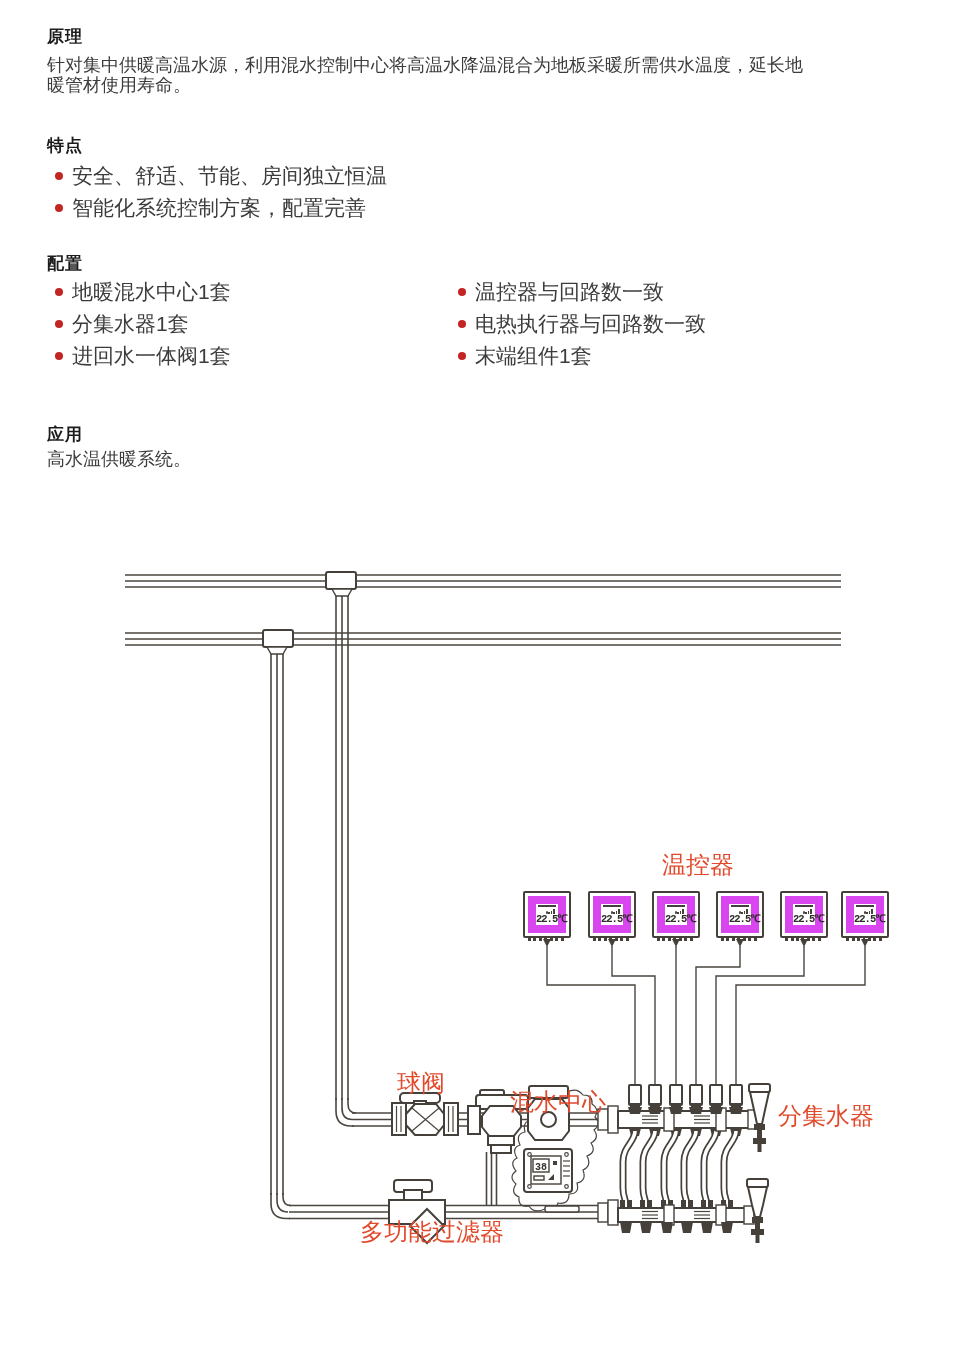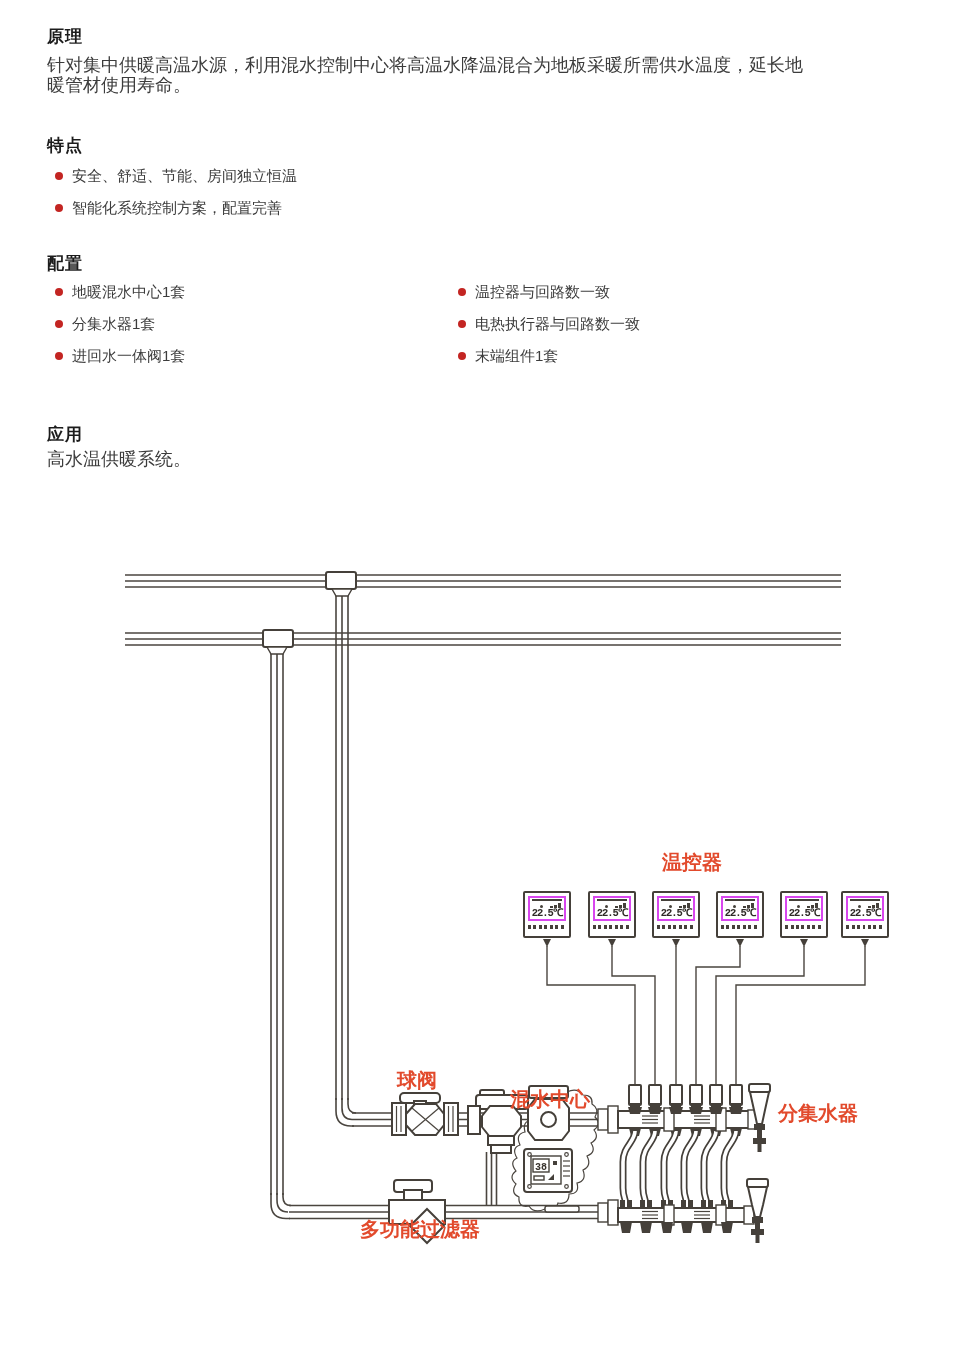--- a/index.html
+++ b/index.html
@@ -2,29 +2,29 @@
 <html><head>
 <meta charset="utf-8">
 <style>
   html,body{margin:0;padding:0;background:#fff;}
   body{width:970px;height:1350px;position:relative;overflow:hidden;
        font-family:"Liberation Sans","DejaVu Sans",sans-serif;}
   .abs{position:absolute;}
   .sec-h{position:absolute;font-size:17px;font-weight:bold;color:#1c1c1c;letter-spacing:1px;}
   .body-text{position:absolute;font-size:18px;color:#3c3c3c;line-height:20px;}
   ul.blist{position:absolute;list-style:none;margin:0;padding:0;}
-  ul.blist li{position:relative;padding-left:25px;font-size:15px;color:#3c3c3c;
+  ul.blist li{position:relative;padding-left:25px;font-size:21px;color:#3c3c3c;
               line-height:22px;margin-bottom:10px;white-space:nowrap;}
   ul.blist li .dot{position:absolute;left:8px;top:7px;width:8px;height:8px;border-radius:50%;
               background:#c32522;}
-  .dg-label{position:absolute;color:#e24a2c;font-size:20px;font-weight:700;white-space:nowrap;}
+  .dg-label{position:absolute;color:#e24a2c;font-size:24px;font-weight:400;white-space:nowrap;}
   
   .thermo{position:absolute;width:44px;height:43px;border:2px solid #45403a;border-radius:2px;
           background:#fff;top:891px;}
-  .t-disp{margin:3px 3px 0;height:21px;border:2px solid #d946ef;}
+  .t-disp{margin:3px 3px 0;height:21px;border:8px solid #d946ef;}
   .t-icons{display:flex;align-items:flex-end;height:6px;margin:1px 2px 0;border-top:2px solid #45403a;padding-top:1px;}
   .t-icons .tdot{width:3px;height:3px;border-radius:50%;background:#45403a;margin-left:8px;}
   .t-icons .b1{width:3px;height:2px;background:#45403a;margin-left:auto;}
   .t-icons .b2{width:3px;height:3px;background:#45403a;margin-left:1px;}
   .t-icons .b3{width:3px;height:5px;background:#45403a;margin-left:1px;margin-right:1px;}
   .t-read{font-size:10.5px;font-weight:bold;color:#2e2a26;text-align:center;line-height:11px;
           font-family:"Liberation Mono","DejaVu Sans Mono",monospace;letter-spacing:-1px;}
   .t-dots{height:4px;margin:4px 3px 0;
           background:repeating-linear-gradient(90deg,#45403a 0 3px,transparent 3px 5.5px);}
   

